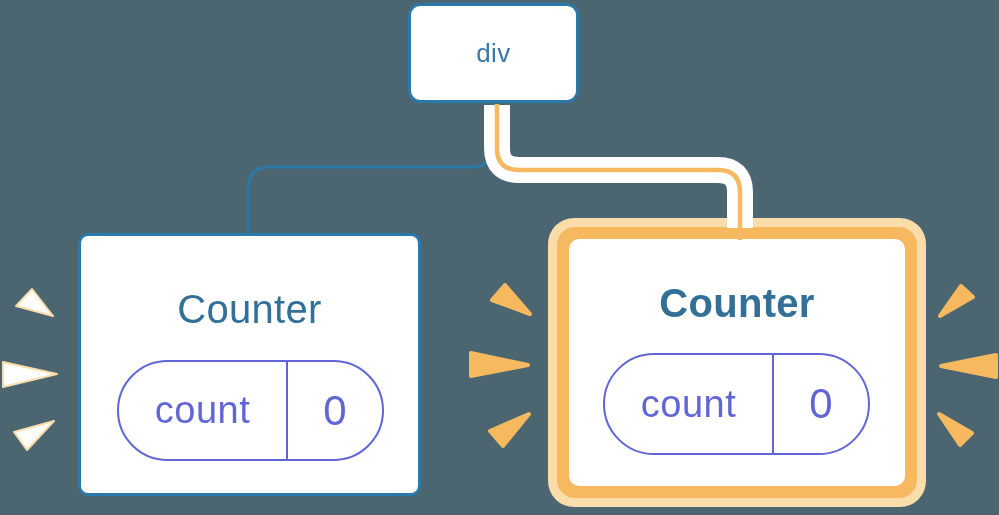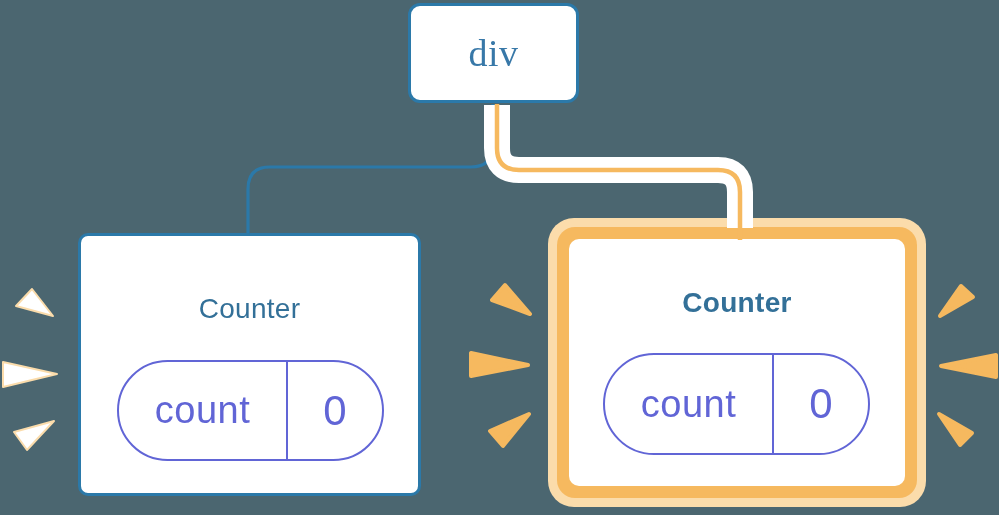--- a/index.html
+++ b/index.html
@@ -13,35 +13,35 @@
   
   .root-node{
     position:absolute;left:408px;top:3px;width:171px;height:100px;
     background:var(--card_white,#fff);
     border:3.5px solid var(--node_border_blue,#2B79A9);
     border-radius:12px;box-sizing:border-box;
     display:flex;align-items:center;justify-content:center;
   }
   .root-node .label{
     color:var(--node_text_blue,#3878A8);
-    font-size:38px;font-weight:500;letter-spacing:.5px;font-family:Liberation Serif, serif;
+    font-size:26px;font-weight:500;letter-spacing:.5px;
   }
 
   
   .card-left{
     position:absolute;left:78px;top:233px;width:343px;height:263px;
     background:var(--card_white,#fff);
     border:3px solid var(--node_border_blue,#2B79A9);
     border-radius:10px;box-sizing:border-box;
   }
   .card-title{
     position:absolute;left:0;right:0;top:48px;height:50px;
     display:flex;align-items:center;justify-content:center;
     color:var(--title_blue,#337098);
-    font-size:28px;font-weight:500;letter-spacing:.3px;
+    font-size:40px;font-weight:500;letter-spacing:.3px;
   }
   .card-left .card-title{top:48px;}
 
   
   .card-right-halo{
     position:absolute;left:548px;top:218px;width:378px;height:289px;
     background:var(--highlight_halo,#FBDCAB);
     border-radius:26px;box-sizing:border-box;padding:9px;
   }
   .card-right-ring{

